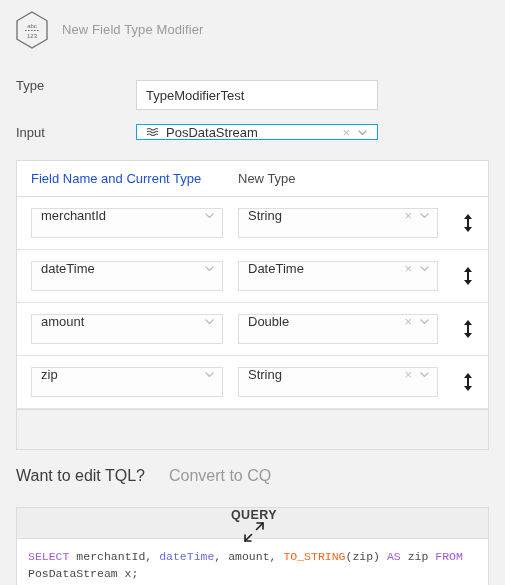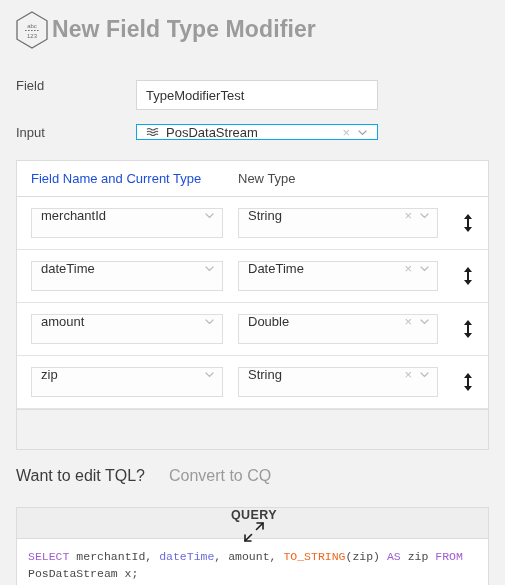--- a/index.html
+++ b/index.html
@@ -24,24 +24,24 @@
     box-sizing: border-box;
   }
   .hex-icon {
     width: 36px;
     height: 40px;
     position: relative;
     flex: 0 0 auto;
   }
   .hex-icon svg { display: block; }
   .page-title {
-    font-size: 23px;
+    font-size: 13px;
     color: #9b9b9b;
-    font-weight: 700;
-    margin-left: 2px;
+    font-weight: 400;
+    margin-left: 12px;
     letter-spacing: 0.1px;
     white-space: nowrap;
   }
 
   
   .form-row {
     display: flex;
     align-items: center;
     padding-left: 16px;
     margin-top: 14px;
@@ -224,21 +224,21 @@
       <polygon points="18,2 33,10.8 33,29.2 18,38 3,29.2 3,10.8" fill="none" stroke="#6e6e6e" stroke-width="1.3"></polygon>
       <text x="18" y="18" font-family="Liberation Sans, sans-serif" font-size="6" fill="#6e6e6e" text-anchor="middle">abc</text>
       <line x1="11" y1="20.5" x2="25" y2="20.5" stroke="#6e6e6e" stroke-width="1.2" stroke-dasharray="1.6 1.4"></line>
       <text x="18" y="28" font-family="Liberation Sans, sans-serif" font-size="6" fill="#6e6e6e" text-anchor="middle">123</text>
     </svg>
   </div>
   <div class="page-title">New Field Type Modifier</div>
 </div>
 
 <div class="form-row">
-  <div class="form-label">Field</div>
+  <div class="form-label">Type</div>
   <input class="text-input" type="text" value="TypeModifierTest" style="">
 </div>
 
 <div class="form-row">
   <div class="form-label">Input</div>
   <div class="select-box">
     <span class="stream-icon">
       <svg width="13" height="13" viewBox="0 0 13 13" xmlns="http://www.w3.org/2000/svg">
         <path d="M1 3.2 Q3 1.7 5 3.2 T9 3.2 T12 3.2" fill="none" stroke="#555" stroke-width="1.1"></path>
         <path d="M1 6.0 Q3 4.5 5 6.0 T9 6.0 T12 6.0" fill="none" stroke="#555" stroke-width="1.1"></path>

